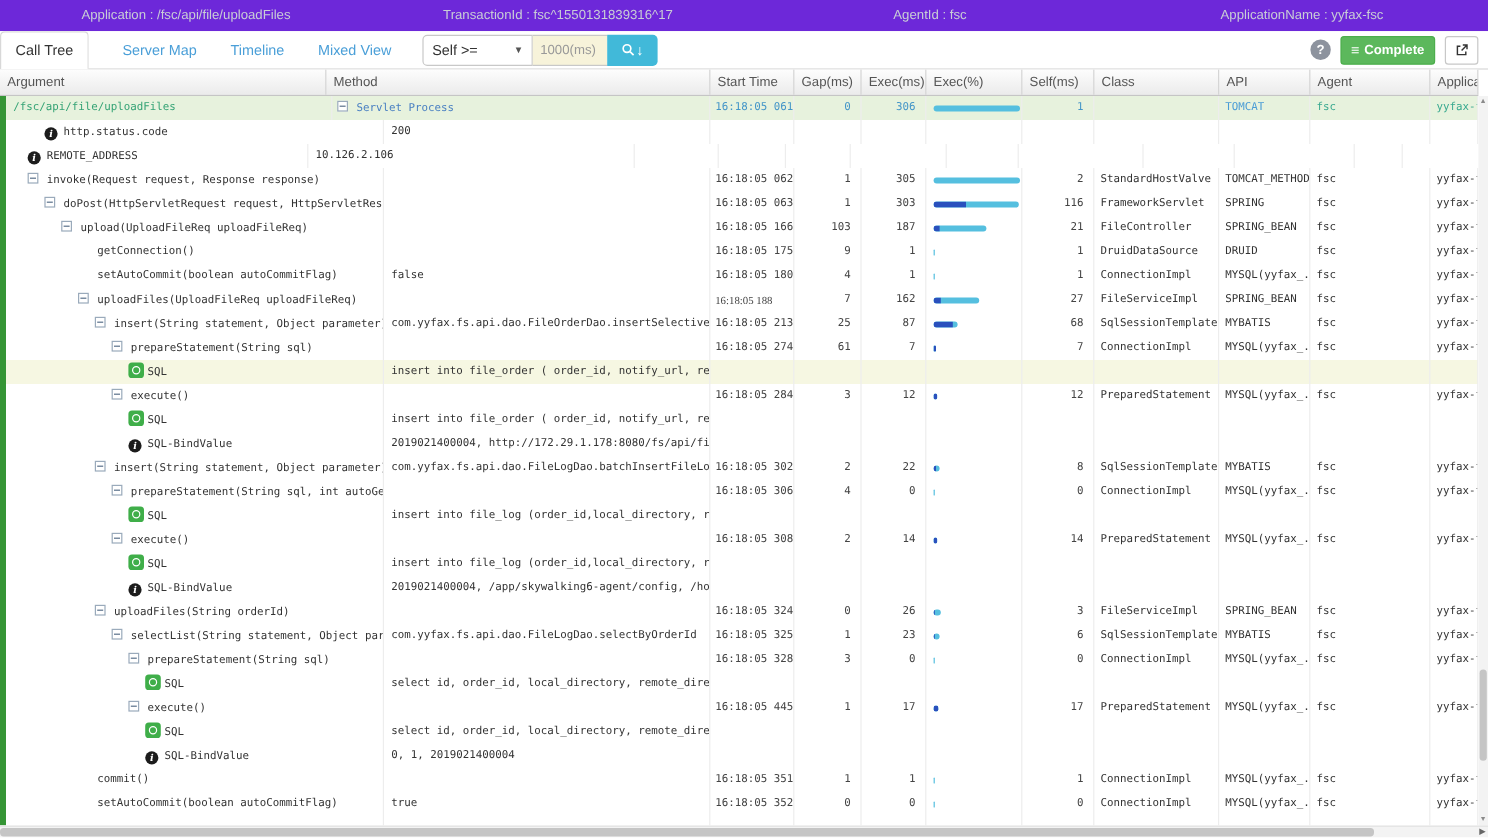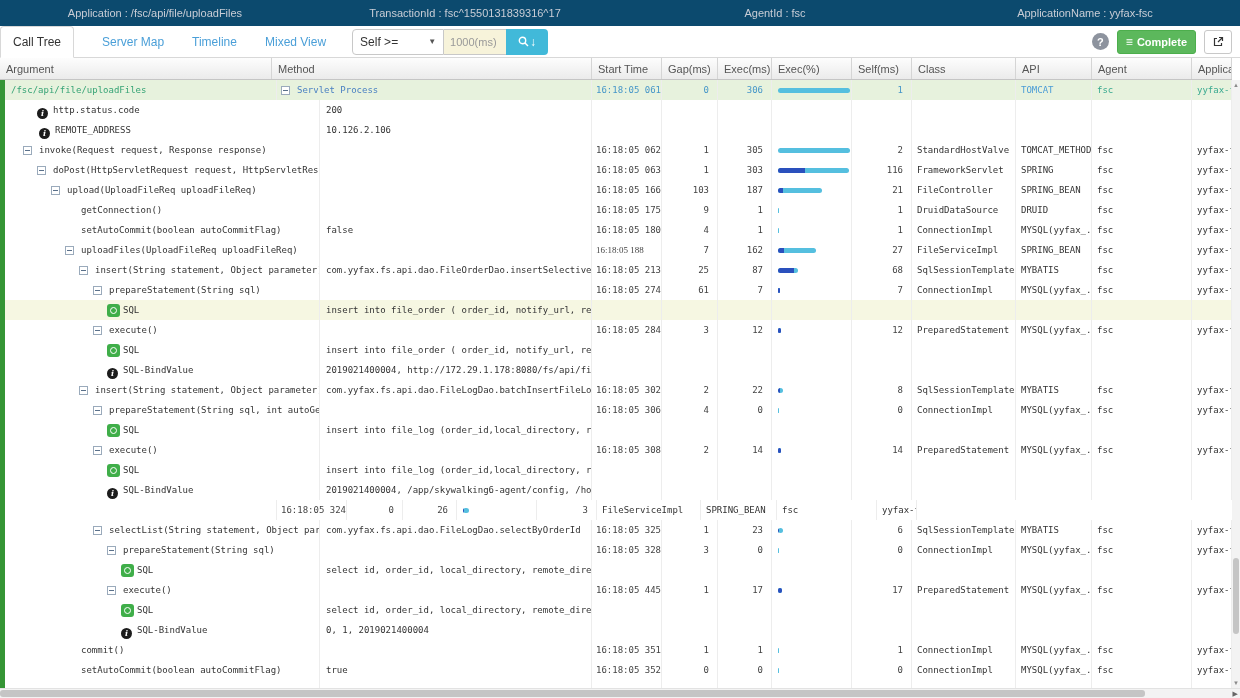--- a/index.html
+++ b/index.html
@@ -3,21 +3,21 @@
 <meta charset="utf-8">
 <style>
   html,body { margin:0; padding:0; }
   body {
     width:1240px; height:698px; position:relative; overflow:hidden;
     background:#fff; font-family:"Liberation Sans", sans-serif;
     -webkit-font-smoothing:antialiased;
   }
   
   .topbar {
-    height:26px; background:#0c4a6e; display:flex; align-items:center;
+    height:26px; background:#6d28d9; display:flex; align-items:center;
     color:#c9cdd6; font-size:11px;
   }
   .topbar .tcell { flex:1; text-align:center; white-space:nowrap; overflow:hidden; }
 
   
   .toolbar {
     height:32px; background:#fff; border-bottom:1px solid #d8d8d8;
     display:flex; align-items:center; box-sizing:border-box; position:relative;
   }
   .tab-active {
@@ -234,21 +234,21 @@
         <div class="cell num c-gap" style="width: 56px;"></div>
         <div class="cell num c-exec" style="width: 54px;"></div>
         <div class="cell c-bar" style="width: 80px;"></div>
         <div class="cell num c-self" style="width: 60px;"></div>
         <div class="cell c-class" style="width: 104px;"></div>
         <div class="cell c-api" style="width: 76px;"></div>
         <div class="cell c-agent" style="width: 100px;"></div>
         <div class="cell c-app" style="width: 40px;"></div>
       </div>
       <div class="row">
-        <div class="cell c-method" style="width: 315px; padding-left: 34px;"><span class="icon-slot"><span class="info-ic">i</span></span><span>REMOTE_ADDRESS</span></div>
+        <div class="cell c-method" style="width: 252px; padding-left: 18px;"><span class="icon-slot"><span class="info-ic">i</span></span><span>REMOTE_ADDRESS</span></div>
         <div class="cell c-arg" style="width: 272px;">10.126.2.106</div>
         <div class="cell c-start" style="width: 70px;"></div>
         <div class="cell num c-gap" style="width: 56px;"></div>
         <div class="cell num c-exec" style="width: 54px;"></div>
         <div class="cell c-bar" style="width: 80px;"></div>
         <div class="cell num c-self" style="width: 60px;"></div>
         <div class="cell c-class" style="width: 104px;"></div>
         <div class="cell c-api" style="width: 76px;"></div>
         <div class="cell c-agent" style="width: 100px;"></div>
         <div class="cell c-app" style="width: 40px;"></div>
@@ -521,20 +521,21 @@
         <div class="cell num c-gap" style="width: 56px;"></div>
         <div class="cell num c-exec" style="width: 54px;"></div>
         <div class="cell c-bar" style="width: 80px;"></div>
         <div class="cell num c-self" style="width: 60px;"></div>
         <div class="cell c-class" style="width: 104px;"></div>
         <div class="cell c-api" style="width: 76px;"></div>
         <div class="cell c-agent" style="width: 100px;"></div>
         <div class="cell c-app" style="width: 40px;"></div>
       </div>
       <div class="row">
+        <div class="cell c-method" style="width: 315px; padding-left: 74px;"><span class="icon-slot"><span class="expander"></span></span><span>uploadFiles(String orderId)</span></div>
         <div class="cell c-arg" style="width: 272px;"></div>
         <div class="cell c-start" style="width: 70px;">16:18:05 324</div>
         <div class="cell num c-gap" style="width: 56px;">0</div>
         <div class="cell num c-exec" style="width: 54px;">26</div>
         <div class="cell c-bar" style="width: 80px;">
           <span class="bar" style="width: 6px; background: rgb(85, 191, 223);">
             <span class="dark" style="width: 1px; background: rgb(42, 80, 189);"></span>
           </span>
         </div>
         <div class="cell num c-self" style="width: 60px;">3</div>

